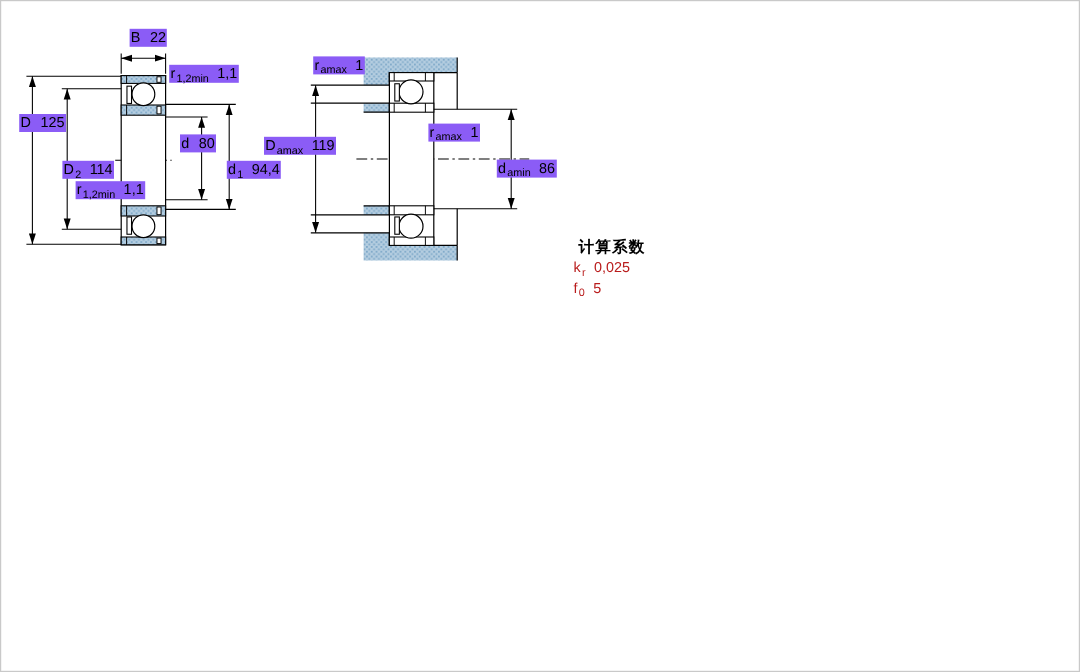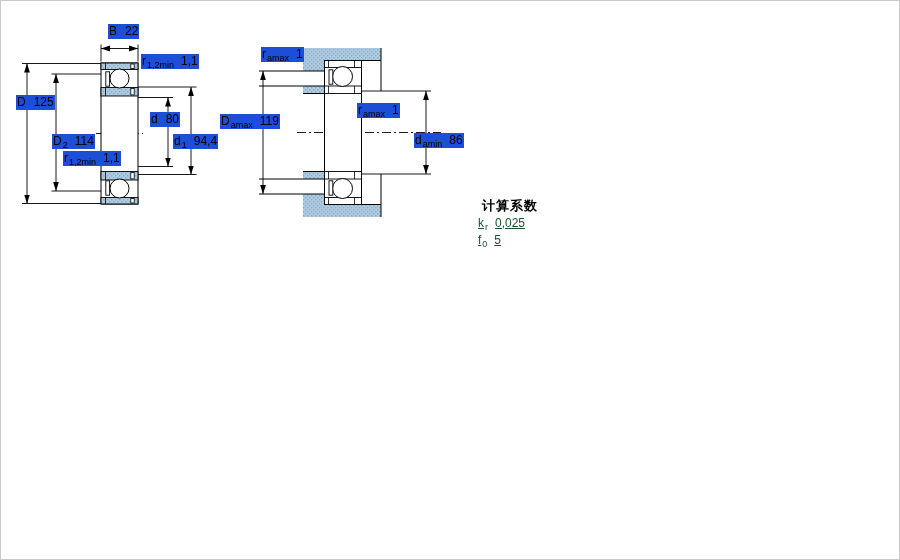--- a/index.html
+++ b/index.html
@@ -4,30 +4,30 @@
 <style>
   html,body{margin:0;padding:0;background:#fff;}
   #canvas{
     position:relative;width:898px;height:558px;background:#ffffff;
     border:1px solid #c9c9c9;overflow:hidden;
     font-family:"Liberation Sans",sans-serif;
   }
   #drawing{position:absolute;left:0;top:0;}
   .dim-label{
     position:absolute;font-size:12px;line-height:14px;color:#000;
-    background:#1d4ed8;white-space:nowrap;padding:0 1px;
+    background:#8b5cf6;white-space:nowrap;padding:0 1px;
   }
   .dim-label .sb{font-size:9px;position:relative;top:3px;margin-left:1px;}
   .dim-label .vl{margin-left:7px;}
   .factors-title{
     position:absolute;font-size:13px;font-weight:bold;color:#000;
     white-space:nowrap;letter-spacing:1px;
   }
   .factor-row{
-    position:absolute;font-size:12px;color:#14532d;white-space:nowrap;text-decoration:underline;
+    position:absolute;font-size:12px;color:#b91c1c;white-space:nowrap;
   }
   .factor-row .sb{font-size:9px;position:relative;top:3px;margin-left:1px;}
   .factor-row .vl{margin-left:7px;}
 </style>
 </head>
 <body>
 
 <div id="canvas">
 
   <svg id="drawing" width="898" height="558" viewBox="0 0 898 558">
@@ -152,21 +152,21 @@
   <span class="dim-label" style="left:107px;top:23px"><span class="sym">B</span><span class="sb"></span><span class="vl">22</span></span>
 
   <span class="dim-label" style="left:140px;top:53px"><span class="sym">r</span><span class="sb">1,2min</span><span class="vl">1,1</span></span>
 
   <span class="dim-label" style="left:15px;top:94px"><span class="sym">D</span><span class="sb"></span><span class="vl">125</span></span>
 
   <span class="dim-label" style="left:51px;top:133px"><span class="sym">D</span><span class="sb">2</span><span class="vl">114</span></span>
 
   <span class="dim-label" style="left:149px;top:111px"><span class="sym">d</span><span class="sb"></span><span class="vl">80</span></span>
 
-  <span class="dim-label" style="left:172px;top:133px"><span class="sym">d</span><span class="sb">1</span><span class="vl">94,4</span></span>
+  <span class="dim-label" style="left:188px;top:133px"><span class="sym">d</span><span class="sb">1</span><span class="vl">94,4</span></span>
 
   <span class="dim-label" style="left:62px;top:150px"><span class="sym">r</span><span class="sb">1,2min</span><span class="vl">1,1</span></span>
 
   <span class="dim-label" style="left:260px;top:46px"><span class="sym">r</span><span class="sb">amax</span><span class="vl">1</span></span>
 
   <span class="dim-label" style="left:219px;top:113px"><span class="sym">D</span><span class="sb">amax</span><span class="vl">119</span></span>
 
   <span class="dim-label" style="left:356px;top:102px"><span class="sym">r</span><span class="sb">amax</span><span class="vl">1</span></span>
 
   <span class="dim-label" style="left:413px;top:132px"><span class="sym">d</span><span class="sb">amin</span><span class="vl">86</span></span>

